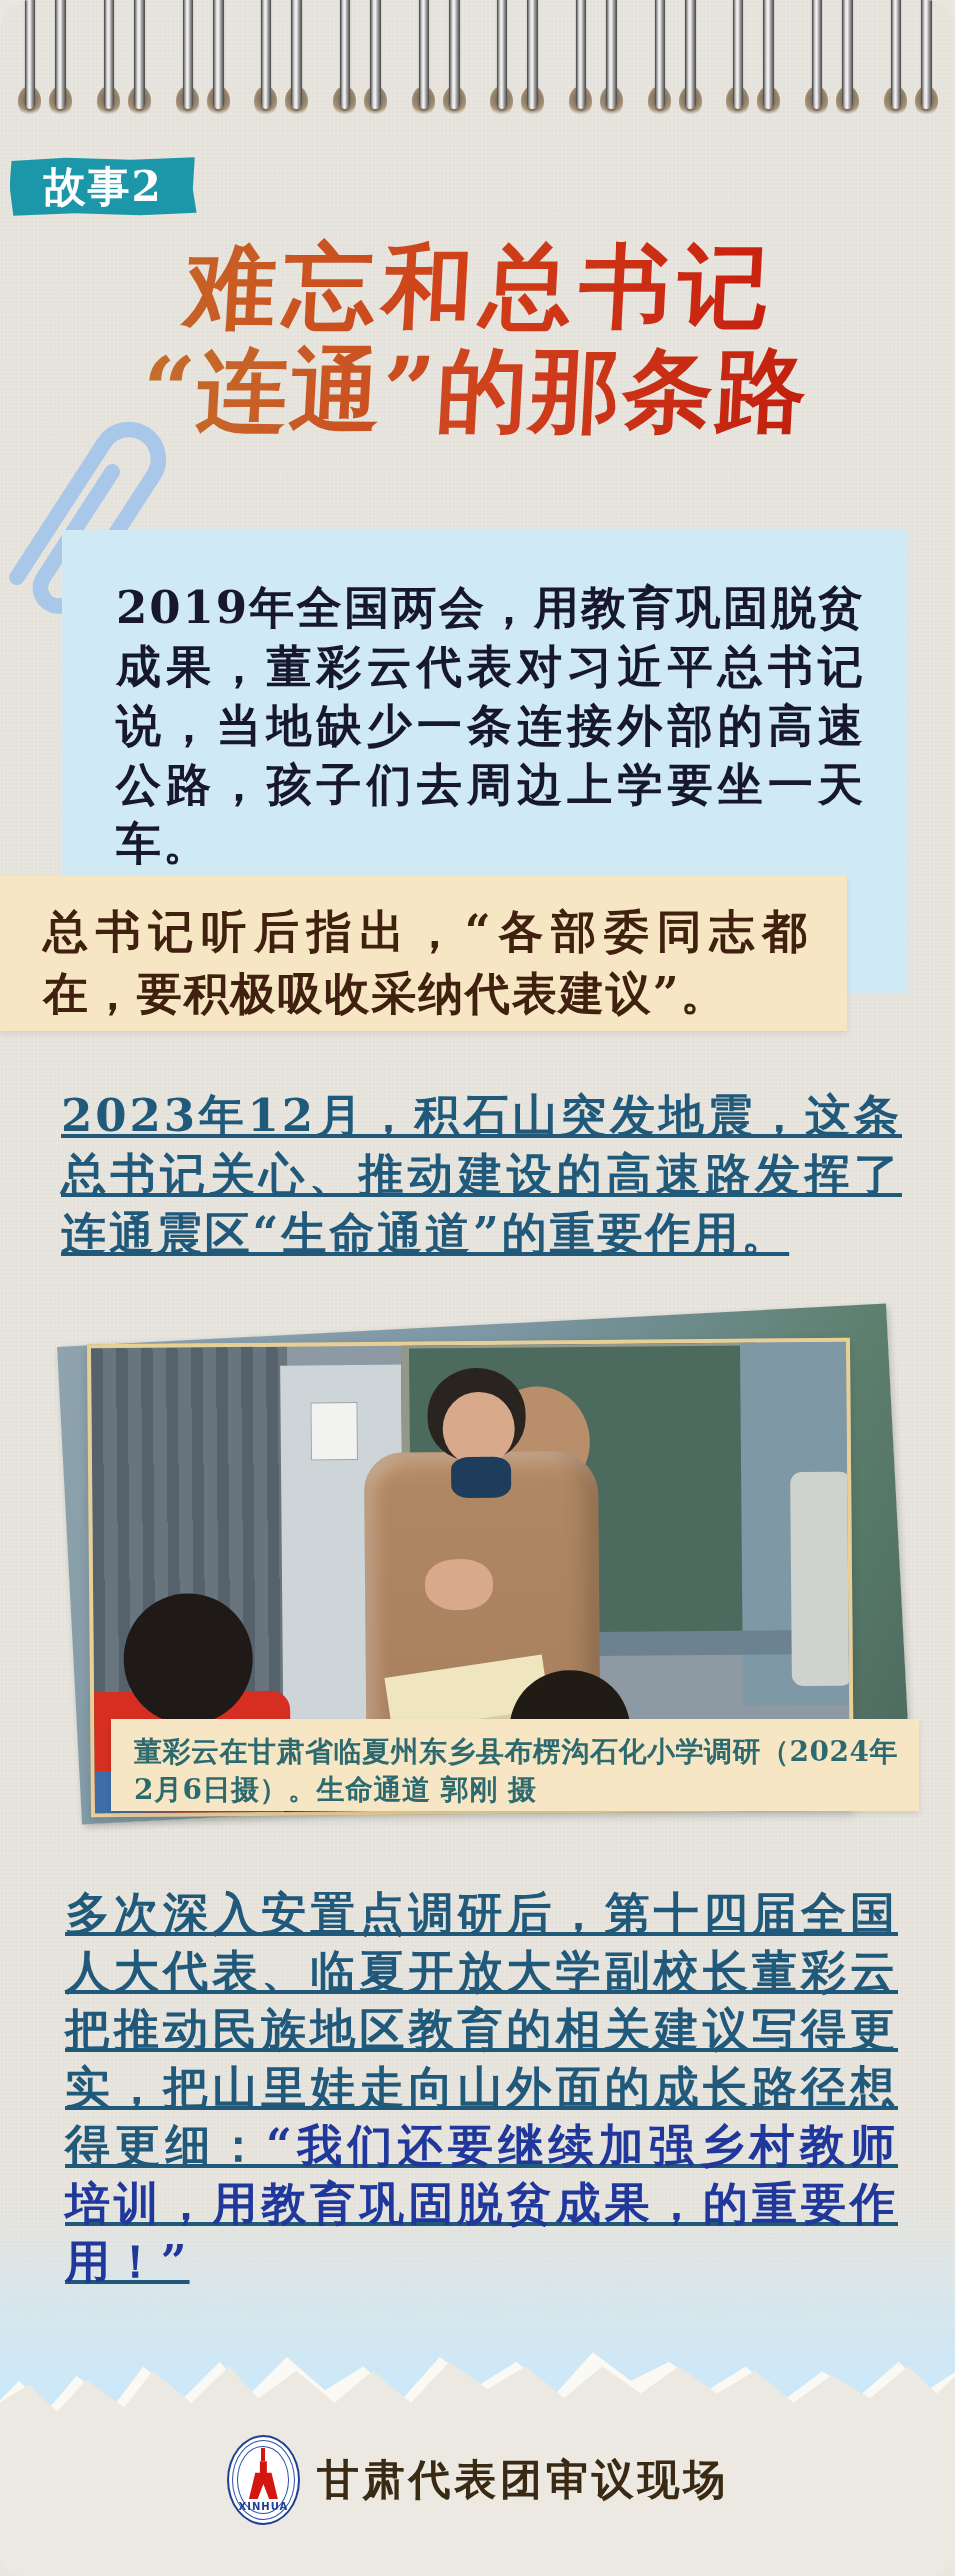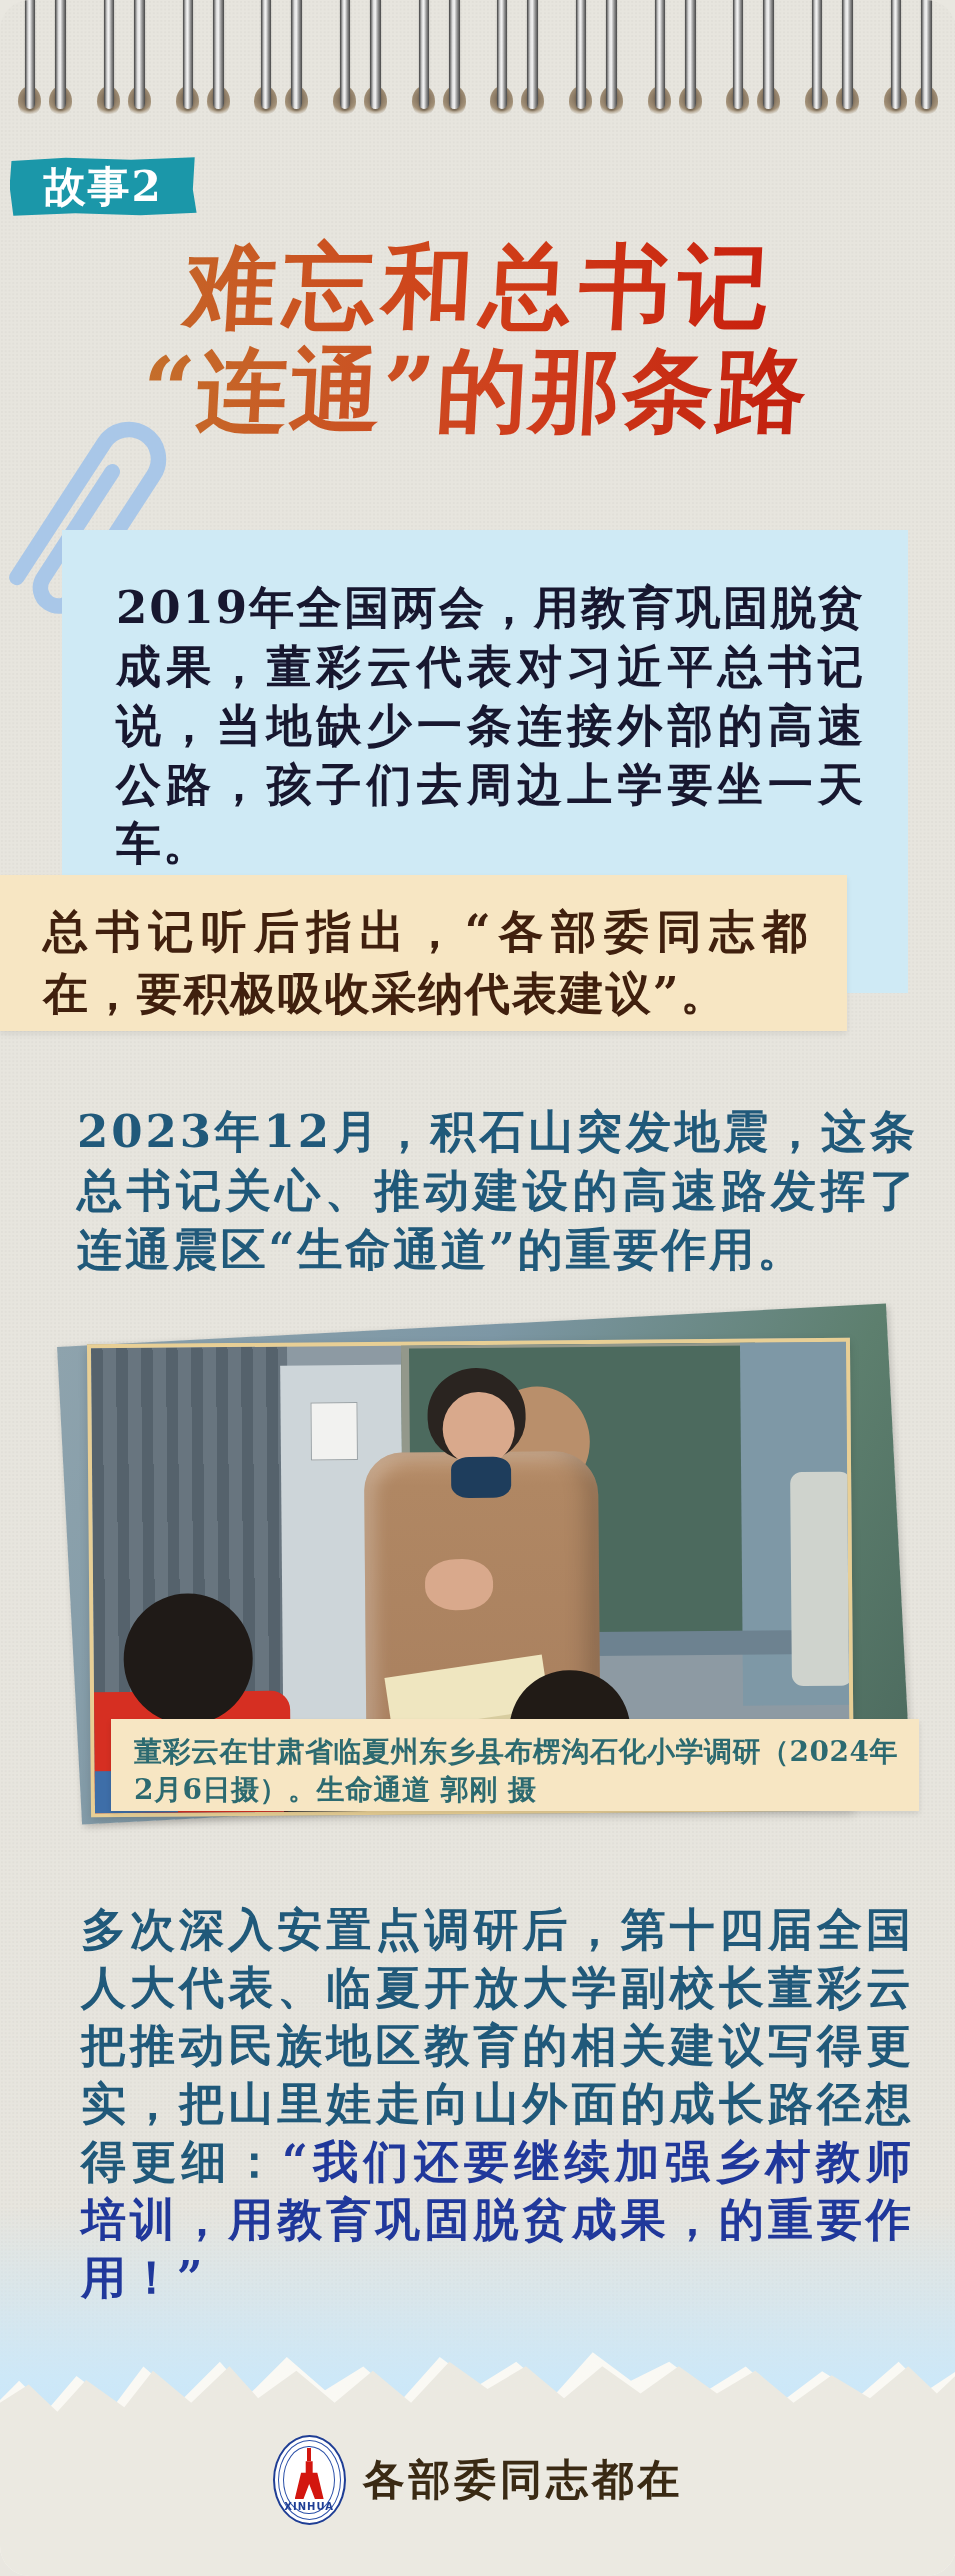--- a/index.html
+++ b/index.html
@@ -40,22 +40,22 @@
   
   .clip{position:absolute;left:21px;top:400px;width:143px;height:225px;transform:rotate(33deg);}
   
   .box-blue{position:absolute;left:62px;top:530px;width:846px;height:463px;background:#cfeaf5;}
   .box-blue p{margin:0;padding:48px 43px 0 54px;font-size:45px;line-height:59px;font-weight:700;
          color:#17172f;letter-spacing:1.9px;text-align:justify;}
   .box-tan{position:absolute;left:0;top:875px;width:847px;height:156px;background:#f7e6c3;
          box-shadow:0 2.9px 5.7px rgba(0,0,0,.08);}
   .box-tan p{margin:0;padding:26px 38px 0 43px;font-size:45px;line-height:62px;font-weight:700;
          color:#40200e;letter-spacing:1.9px;text-align:justify;}
-  .para{position:absolute;left:61px;width:841px;margin:16px;font-size:45px;line-height:59px;
-         font-weight:700;color:#20597a;letter-spacing:2.9px;text-align:justify;z-index:2;}
+  .para{position:absolute;left:61px;width:841px;margin:0;font-size:45px;line-height:59px;
+         font-weight:700;color:#20597a;letter-spacing:2.9px;text-align:justify;z-index:2;text-decoration:underline;}
   .para-2023{top:1086px;}
   .para-follow{top:1885px;left:65px;width:833px;line-height:58px;}
   .quote-navy{color:#20389b;}
   
   .photo-back{position:absolute;left:69px;top:1325px;width:830px;height:478px;
          transform:rotate(-3deg);background:linear-gradient(120deg,#8ea3ad 0%,#7d97a5 40%,#5d7f6e 75%,#4c6a5e 100%);
          box-shadow:1.9px 2.9px 7.6px rgba(0,0,0,.18);}
   .photo-front{position:absolute;left:89px;top:1341px;width:755px;height:465px;
          border:4.8px solid #e8cf95;transform:rotate(-.5deg);background:#8d9aa3;overflow:hidden;
          box-shadow:0 3.8px 9.6px rgba(0,0,0,.15);}
@@ -174,21 +174,21 @@
   </p>
 
   <div class="torn-hi"></div>
   <div class="torn-bg"></div>
   <div class="footer-row">
     <div class="logo">
       <div class="antenna"></div>
       <div class="tower"></div>
       <div class="logo-text">XINHUA</div>
     </div>
-    <div class="publisher">各部委同志都在</div>
+    <div class="publisher">甘肃代表团审议现场</div>
   </div>
 
   <div class="ring" style="left:17px">
       <span class="hole h1"></span>
       <span class="hole h2"></span>
       <span class="wire w1"></span>
       <span class="wire w2"></span>
     </div>
   <div class="ring" style="left:96px">
       <span class="hole h1"></span>

